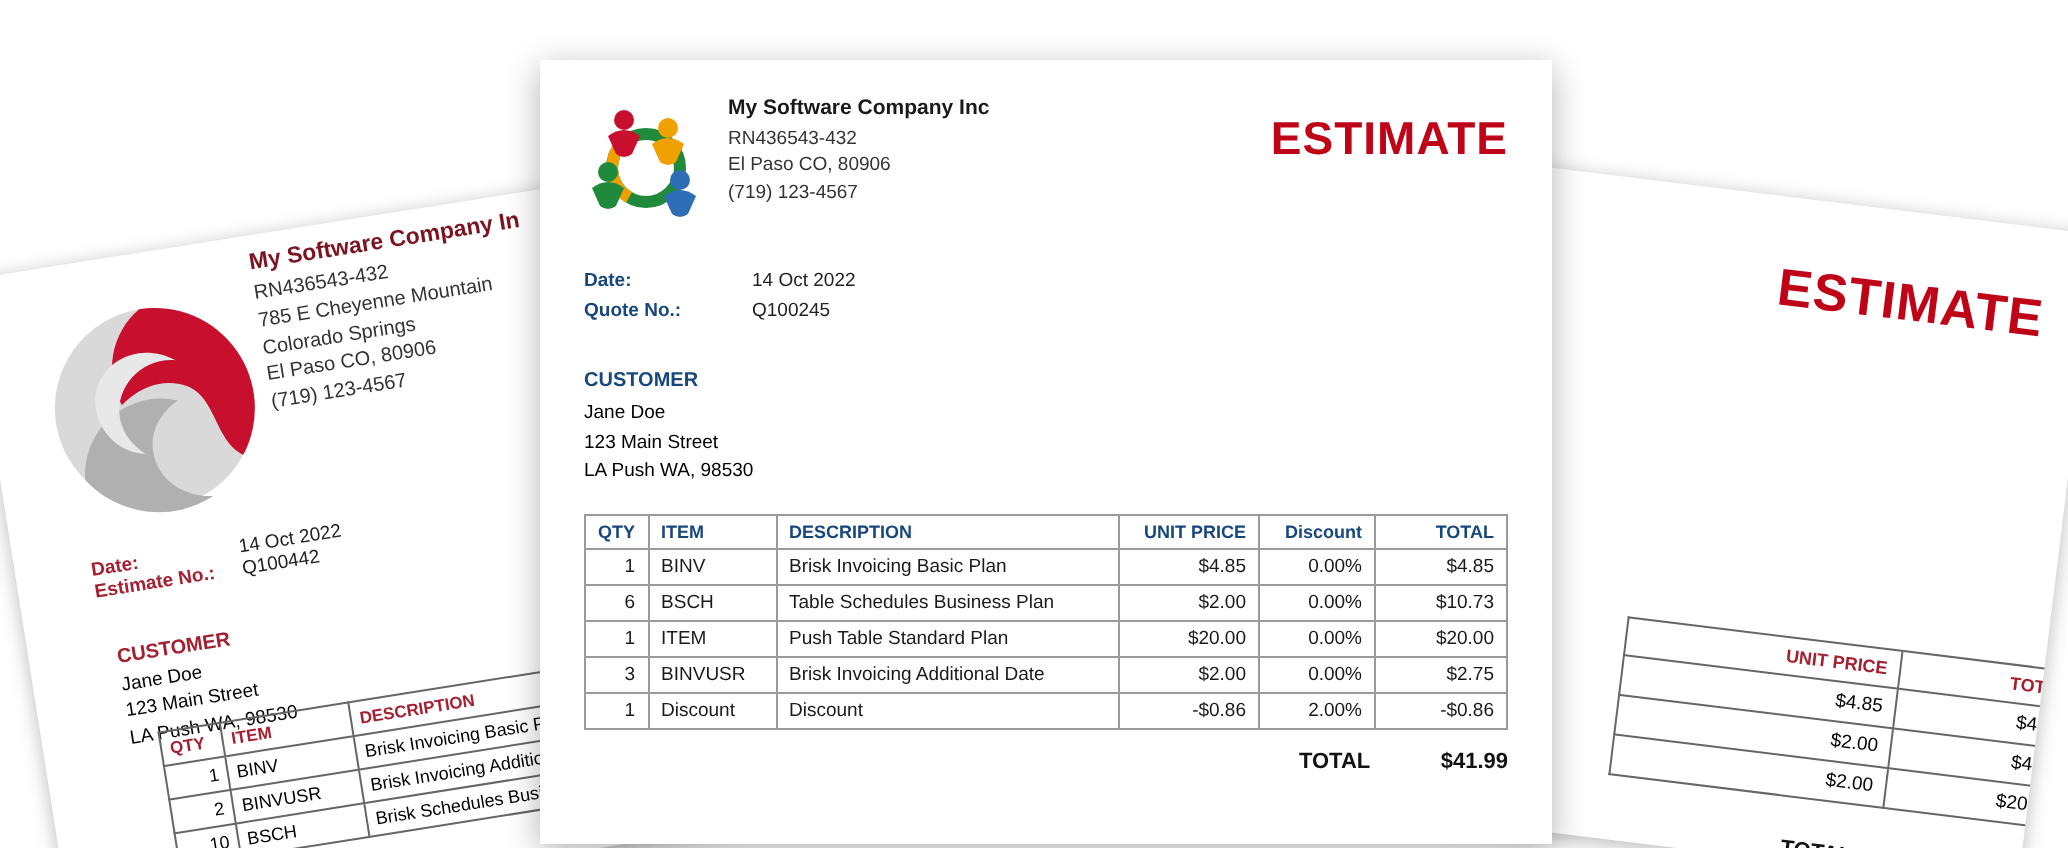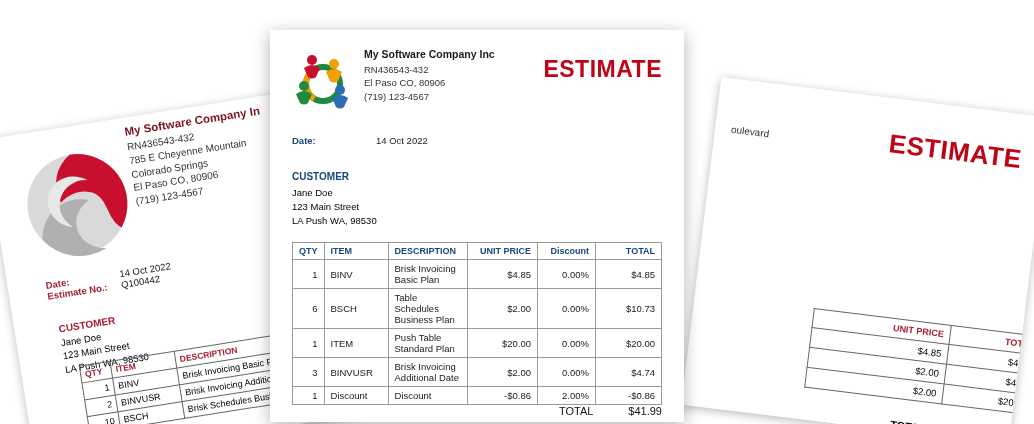--- a/index.html
+++ b/index.html
@@ -157,21 +157,21 @@
     top: 318px;
     font-size: 11px;
     font-weight: bold;
     color: #111;
   }
 
   
   #doc-front {
     left: 270px;
     top: 30px;
-    width: 414px;
+    width: 506px;
     height: 392px;
     padding: 18px 22px;
     box-shadow: 0 4px 16px rgba(0,0,0,0.30);
   }
   #doc-front .f-header {
     display: flex;
     align-items: flex-start;
   }
   #doc-front .f-logo {
     width: 62px;
@@ -246,23 +246,24 @@
   }
   #doc-front table.items th.num,
   #doc-front table.items td.num { text-align: right; }
   #doc-front table.items col.c-qty   { width: 30px; }
   #doc-front table.items col.c-item  { width: 64px; }
   #doc-front table.items col.c-desc  { width: auto; }
   #doc-front table.items col.c-price { width: 70px; }
   #doc-front table.items col.c-disc  { width: 58px; }
   #doc-front table.items col.c-total { width: 66px; }
   #doc-front .f-total {
+    margin-top: 10px;
     text-align: right;
     font-size: 11px;
-    font-weight: normal;
+    font-weight: bold;
     color: #111;
   }
   #doc-front .f-total .amt {
     display: inline-block;
     width: 66px;
     text-align: right;
   }
 </style>
 </head>
 <body>
@@ -409,20 +410,24 @@
       </div>
 
       <div class="f-estimate">ESTIMATE</div>
     </div>
 
     <div class="f-meta">
       <div class="row">
         <span class="lbl">Date:</span>
         <span class="val">14 Oct 2022</span>
       </div>
+      <div class="row">
+        <span class="lbl">Quote No.:</span>
+        <span class="val">Q100245</span>
+      </div>
     </div>
 
     <div class="f-cust">
       <div class="chead">CUSTOMER</div>
       <div>Jane Doe</div>
       <div>123 Main Street</div>
       <div>LA Push WA, 98530</div>
     </div>
 
     <table class="items">
@@ -468,21 +473,21 @@
           <td class="num">$20.00</td>
           <td class="num">0.00%</td>
           <td class="num">$20.00</td>
         </tr>
         <tr>
           <td class="num">3</td>
           <td>BINVUSR</td>
           <td>Brisk Invoicing Additional Date</td>
           <td class="num">$2.00</td>
           <td class="num">0.00%</td>
-          <td class="num">$4.74</td>
+          <td class="num">$2.75</td>
         </tr>
         <tr>
           <td class="num">1</td>
           <td>Discount</td>
           <td>Discount</td>
           <td class="num">-$0.86</td>
           <td class="num">2.00%</td>
           <td class="num">-$0.86</td>
         </tr>
       </tbody>

